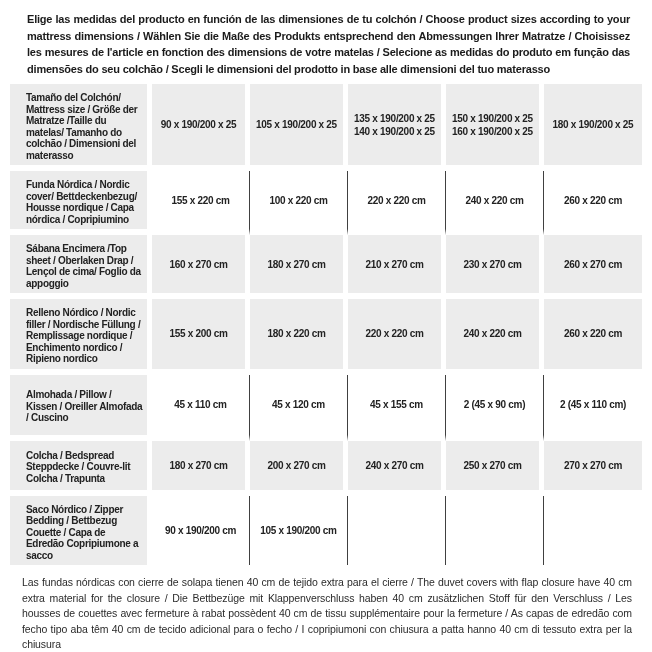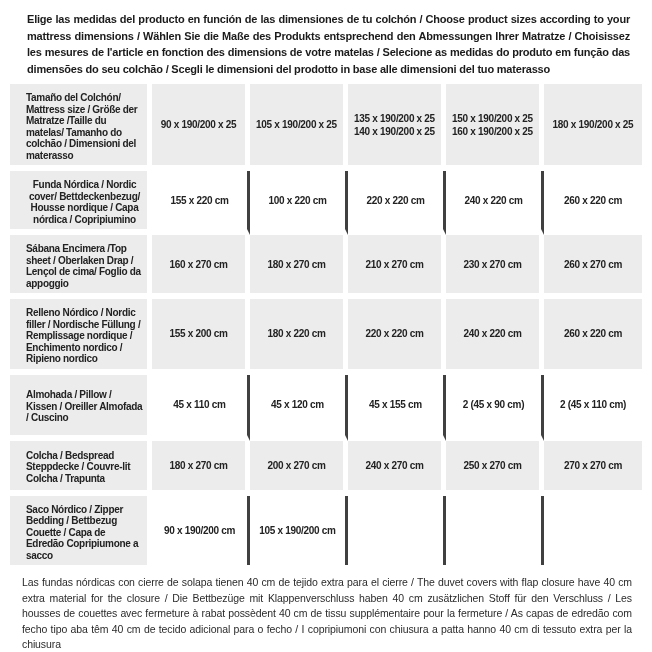--- a/index.html
+++ b/index.html
@@ -59,27 +59,27 @@
     line-height: 13px;
     white-space: pre-line;
     padding: 2px 3px;
   }
   tr.row-gray td.data-cell {
     background: #ececec;
     border-right: 5px solid #ffffff;
   }
   tr.row-white td.data-cell {
     background: #ffffff;
-    border-right: 3px solid #404040;
+    border-right: 1px solid #404040;
   }
   tr td:last-child { border-right: none !important; }
 
   
   tbody tr:nth-child(1) td { height: 65px; }
-  tbody tr:nth-child(2) td { height: 49px; text-align: center; }
+  tbody tr:nth-child(2) td { height: 49px; }
   tbody tr:nth-child(3) td { height: 57px; margin-left: 24px; }
   tbody tr:nth-child(4) td { height: 65px; }
   tbody tr:nth-child(5) td { height: 66px; }
   tbody tr:nth-child(6) td { height: 55px; }
   tbody tr:nth-child(7) td { height: 60px; }
   tbody tr:nth-child(8) td { height: 57px; }
 
   .footnote {
     margin: 0;
     padding: 10px 20px 0 22px;

